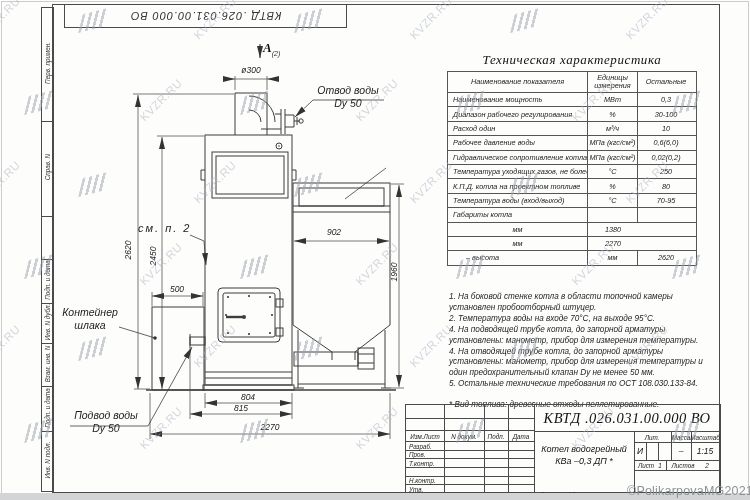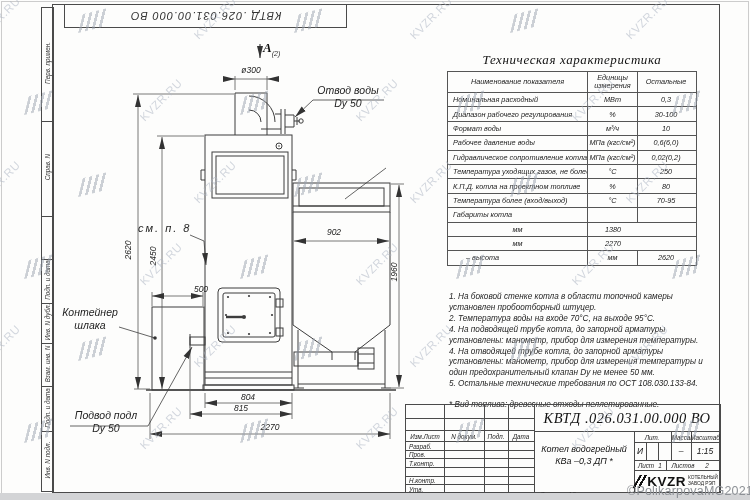--- a/index.html
+++ b/index.html
@@ -205,58 +205,58 @@
   </svg>
 
   <div id="section-mark">
     <span>А</span><span class="ref">(2)</span>
   </div>
   <div class="hdim" style="left:251px;top:70px;">ø300</div>
   <div class="dlab" style="left:308px;top:84px;width:80px;">
     <div>Отвод воды</div>
     <div>Dy 50</div>
   </div>
-  <div class="dlab" style="left:138px;top:222px;letter-spacing:2px;font-size:11px;">см. п. 8</div>
+  <div class="dlab" style="left:138px;top:222px;letter-spacing:2px;font-size:11px;">см. п. 2</div>
   <div class="vdim" style="left:128px;top:250px;">2620</div>
   <div class="vdim" style="left:153px;top:256px;">2450</div>
-  <div class="hdim" style="left:177px;top:289px;margin-left:24px;">500</div>
+  <div class="hdim" style="left:177px;top:289px;">500</div>
   <div class="dlab" style="left:56px;top:306px;width:68px;">
     <div>Контейнер</div>
     <div>шлака</div>
   </div>
   <div class="hdim" style="left:334px;top:232px;">902</div>
   <div class="vdim" style="left:394px;top:272px;">1960</div>
   <div class="dlab" style="left:62px;top:409px;width:88px;">
-    <div>Подвод подл</div>
+    <div>Подвод воды</div>
     <div>Dy 50</div>
   </div>
   <div class="hdim" style="left:248px;top:397px;">804</div>
   <div class="hdim" style="left:241px;top:408px;">815</div>
   <div class="hdim" style="left:270px;top:427px;">2270</div>
 
   <div id="spec-title">Техническая характеристика</div>
   <div id="spec-table">
     <div class="t-head">
       <div class="t-cell c0">Наименование показателя</div>
       <div class="t-cell c1">Единицы измерения</div>
       <div class="t-cell c2">Остальные</div>
     </div>
     <div id="spec-body">
         <div class="t-row">
-          <div class="t-cell c0">Номинальная расходный</div>
+          <div class="t-cell c0">Наименование мощность</div>
           <div class="t-cell c1">МВт</div>
           <div class="t-cell c2">0,3</div>
         </div>
         <div class="t-row">
           <div class="t-cell c0">Диапазон рабочего регулирования</div>
           <div class="t-cell c1">%</div>
           <div class="t-cell c2">30-100</div>
         </div>
         <div class="t-row">
-          <div class="t-cell c0">Формат воды</div>
+          <div class="t-cell c0">Расход один</div>
           <div class="t-cell c1">м³/ч</div>
           <div class="t-cell c2">10</div>
         </div>
         <div class="t-row">
           <div class="t-cell c0">Рабочее давление воды</div>
           <div class="t-cell c1">МПа (кгс/см²)</div>
           <div class="t-cell c2">0,6(6,0)</div>
         </div>
         <div class="t-row">
           <div class="t-cell c0">Гидравлическое сопротивление котла</div>
@@ -267,21 +267,21 @@
           <div class="t-cell c0">Температура уходящих газов, не более</div>
           <div class="t-cell c1">°С</div>
           <div class="t-cell c2">250</div>
         </div>
         <div class="t-row">
           <div class="t-cell c0">К.П.Д. котла на проектном топливе</div>
           <div class="t-cell c1">%</div>
           <div class="t-cell c2">80</div>
         </div>
         <div class="t-row">
-          <div class="t-cell c0">Температура более (вход/выход)</div>
+          <div class="t-cell c0">Температура воды (вход/выход)</div>
           <div class="t-cell c1">°С</div>
           <div class="t-cell c2">70-95</div>
         </div>
         <div class="t-row">
           <div class="t-cell c0">Габариты котла</div>
           <div class="t-cell c1"></div>
           <div class="t-cell c2"></div>
         </div>
         <div class="t-row">
           <div class="t-cell c1">мм</div>
@@ -355,28 +355,20 @@
     <div class="st stc" style="left:299px;top:31.5px;">Масштаб</div>
     <div class="stval" style="left:234px;top:46px;">И</div>
     <div class="stval" style="left:275px;top:46px;">–</div>
     <div class="stval" style="left:299px;top:46px;">1:15</div>
 
     <div class="st stc" style="left:240px;top:60px;">Лист</div>
     <div class="st stc" style="left:254px;top:60px;">1</div>
     <div class="st stc" style="left:277px;top:60px;">Листов</div>
     <div class="st stc" style="left:301px;top:60px;">2</div>
 
-    <div id="logo">
-      <span class="bars"></span>
-      <span class="kvzr">KVZR</span>
-      <span class="sub">
-        <div>КОТЕЛЬНЫЙ</div>
-        <div>ЗАВОД РЭП</div>
-      </span>
-    </div>
   </div>
 
   <div id="format-label">Формат А3</div>
 
   <div id="wm-layer">
       <span class="wm-text" style="left: -28px; top: 12px;">KVZR.RU</span>
       <span class="wm-logo" style="left: 80px; top: 12px;"></span>
       <span class="wm-text" style="left: 188px; top: 12px;">KVZR.RU</span>
       <span class="wm-logo" style="left: 296px; top: 12px;"></span>
       <span class="wm-text" style="left: 404px; top: 12px;">KVZR.RU</span>

